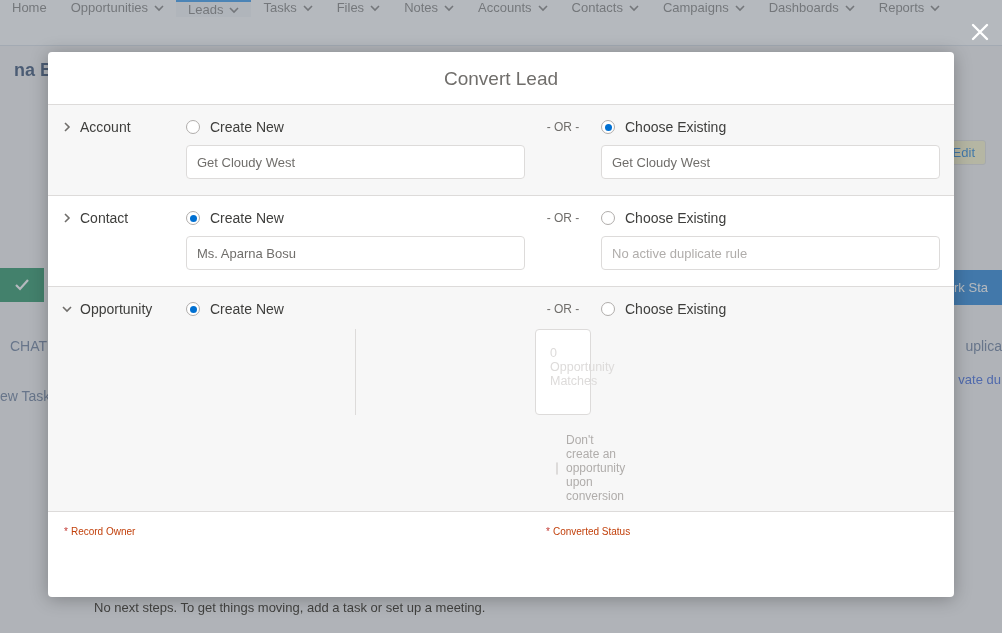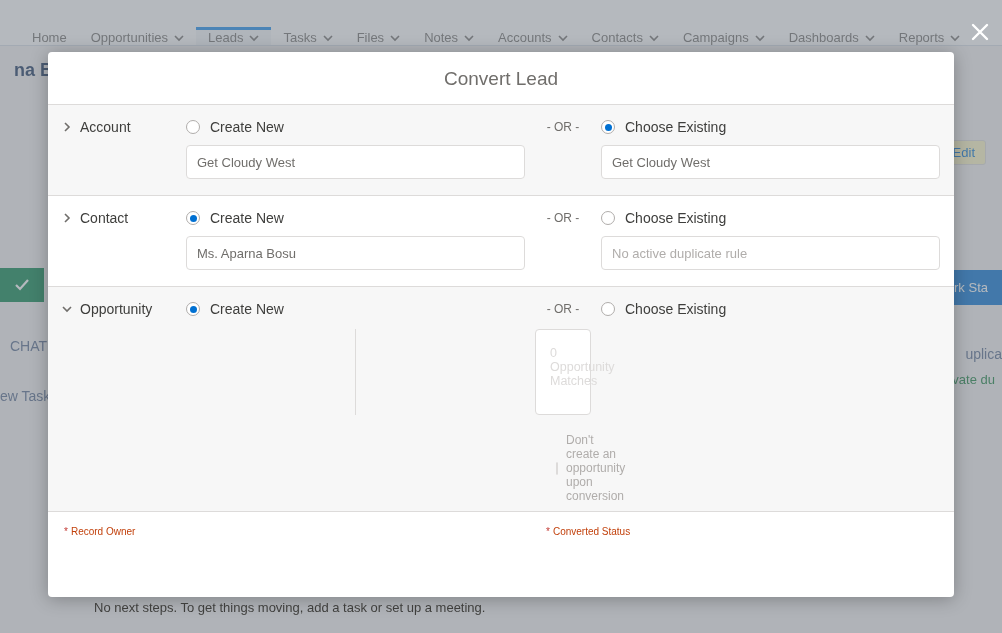--- a/index.html
+++ b/index.html
@@ -2,33 +2,33 @@
 <html><head>
 <meta charset="utf-8">
 <style>
   * { box-sizing: border-box; margin: 0; padding: 0; }
   html, body { width: 1002px; height: 633px; overflow: hidden; font-family: -apple-system, BlinkMacSystemFont, "Segoe UI", Arial, sans-serif; font-size: 13px; color: #3e3e3c; }
   body { position: relative; background: #f3f2f2; }
 
   
   .bg { position: absolute; inset: 0; background: #f3f2f2; }
   .bg::after { content: ""; position: absolute; inset: 0; background: rgba(120,128,136,0.55); }
-  .bg-nav { position: relative; height: 46px; background: #ffffff; border-bottom: 1px solid #d8dde6; display: flex; align-items: flex-end; padding: 0 20px; overflow: hidden; }
+  .bg-nav { position: relative; height: 46px; background: #ffffff; border-bottom: 1px solid #d8dde6; display: flex; align-items: flex-start; padding: 0 0; overflow: hidden; }
   .bg-nav-item { display: flex; align-items: center; padding: 0 12px; color: #706e6b; white-space: nowrap; font-size: 13px; gap: 6px; }
   .bg-nav-item.current { border-top: 3px solid #1589ee; background: #f4f6f9; margin-top: -1px; }
   .bg-chev { display: inline-flex; }
   .bg-body { position: relative; padding: 14px; }
   .bg-head { font-size: 18px; font-weight: 700; color: #16325c; white-space: nowrap; }
   .bg-edit { position: absolute; right: 16px; top: 94px; color: #0070d2; background:#fef9c3; border:1px solid #dddbda; padding:4px 10px; border-radius:3px; font-size:13px;}
   .bg-mark { position: absolute; right: 0; top: 224px; background:#0070d2; color:#fff; padding:10px 14px; font-size:13px; white-space:nowrap; }
   .bg-greencheck { position:absolute; left:0; top:222px; width:44px; height:34px; background:#04844b; color:#fff; display:flex; align-items:center; justify-content:center;}
   .bg-chatter { position:absolute; left:10px; top:292px; color:#54698d; font-size:14px;}
   .bg-task { position:absolute; left:0; top:342px; color:#54698d; font-size:14px;}
-  .bg-dup { position:absolute; right:0; top:300px; color:#54698d; font-size:14px; text-align:right;}
-  .bg-dup2 { position:absolute; right:7px; top:326px; color:#15803d; font-size:13px; text-align:right;}
+  .bg-dup { position:absolute; right:0; top:292px; color:#54698d; font-size:14px; text-align:right;}
+  .bg-dup2 { position:absolute; right:1px; top:326px; color:#1d4ed8; font-size:13px; text-align:right;}
   .bg-foot { position:absolute; left:94px; bottom:18px; color:#3e3e3c; font-size:13px; z-index:5; }
 
   
   .modal { position: absolute; left: 48px; right: 48px; top: 52px; bottom: 36px; background: #ffffff; border-radius: 4px; box-shadow: 0 2px 18px rgba(0,0,0,.28); display: flex; flex-direction: column; overflow: hidden; }
   .close { position: absolute; right: 8px; top: 18px; width: 28px; height: 28px; display: flex; align-items: center; justify-content: center; cursor: pointer; z-index: 20; }
   .close svg { stroke: #ffffff; }
 
   .modal-title { text-align: center; font-size: 19px; color: #706e6b; padding: 16px 0 14px; }
 
   .sections { flex: 1; overflow: auto; }

